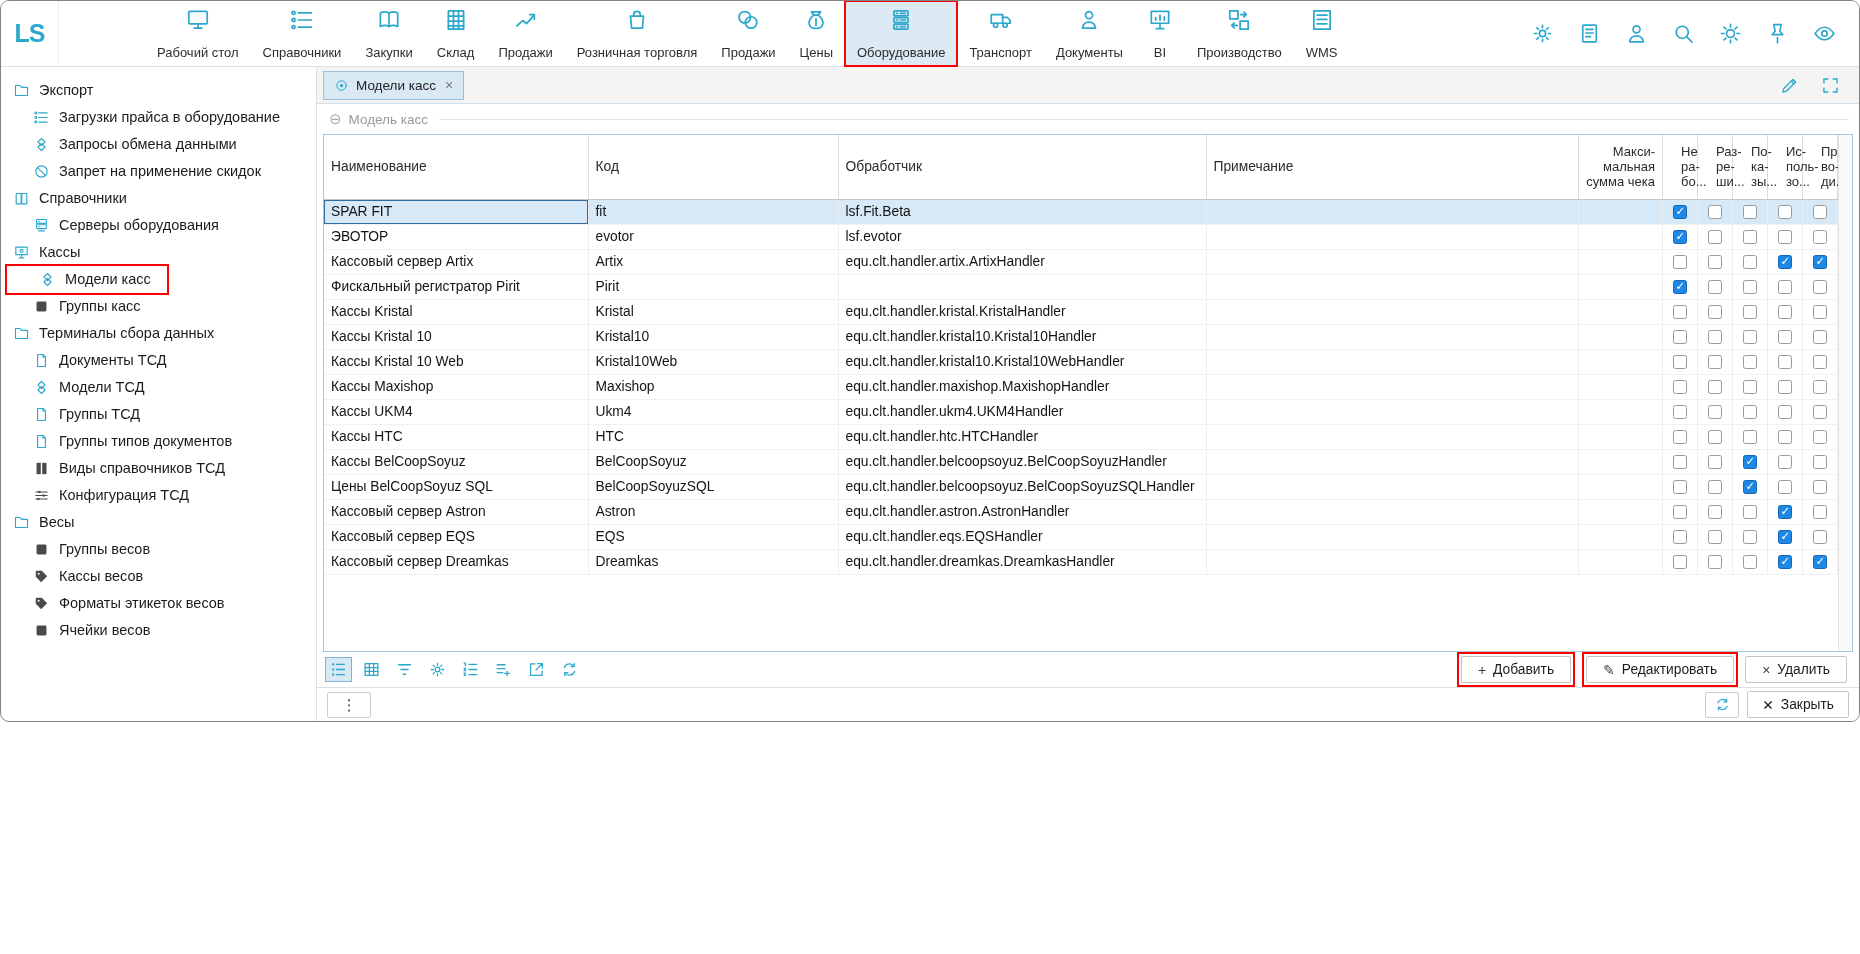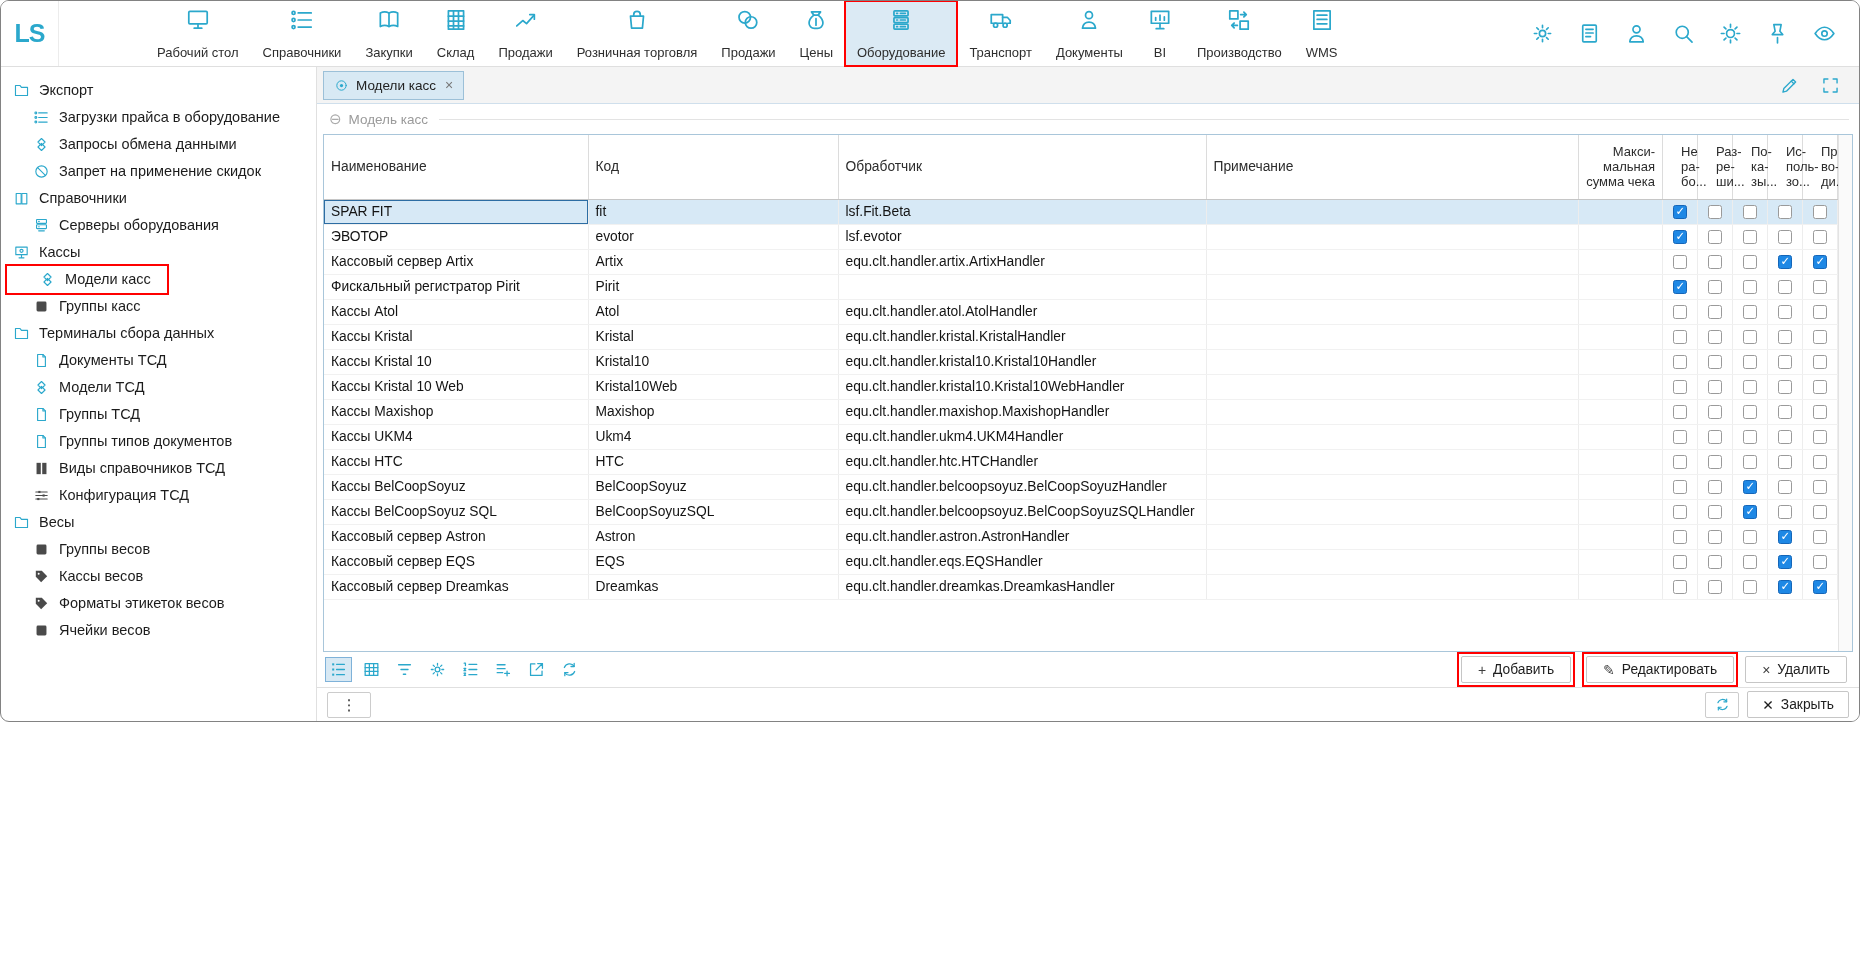--- a/index.html
+++ b/index.html
@@ -560,32 +560,20 @@
                   <td></td>
                   <td></td>
                   <td class="num"></td>
                   <td class="chk"><span class="cb on"></span></td>
                   <td class="chk"><span class="cb"></span></td>
                   <td class="chk"><span class="cb"></span></td>
                   <td class="chk"><span class="cb"></span></td>
                   <td class="chk"><span class="cb"></span></td>
                 </tr>
                 <tr>
-                  <td>Кассы Atol</td>
-                  <td>Atol</td>
-                  <td>equ.clt.handler.atol.AtolHandler</td>
-                  <td></td>
-                  <td class="num"></td>
-                  <td class="chk"><span class="cb"></span></td>
-                  <td class="chk"><span class="cb"></span></td>
-                  <td class="chk"><span class="cb"></span></td>
-                  <td class="chk"><span class="cb"></span></td>
-                  <td class="chk"><span class="cb"></span></td>
-                </tr>
-                <tr>
                   <td>Кассы Kristal</td>
                   <td>Kristal</td>
                   <td>equ.clt.handler.kristal.KristalHandler</td>
                   <td></td>
                   <td class="num"></td>
                   <td class="chk"><span class="cb"></span></td>
                   <td class="chk"><span class="cb"></span></td>
                   <td class="chk"><span class="cb"></span></td>
                   <td class="chk"><span class="cb"></span></td>
                   <td class="chk"><span class="cb"></span></td>
@@ -656,21 +644,21 @@
                   <td>equ.clt.handler.belcoopsoyuz.BelCoopSoyuzHandler</td>
                   <td></td>
                   <td class="num"></td>
                   <td class="chk"><span class="cb"></span></td>
                   <td class="chk"><span class="cb"></span></td>
                   <td class="chk"><span class="cb on"></span></td>
                   <td class="chk"><span class="cb"></span></td>
                   <td class="chk"><span class="cb"></span></td>
                 </tr>
                 <tr>
-                  <td>Кассы BelCoopSoyuz SQL</td>
+                  <td>Цены BelCoopSoyuz SQL</td>
                   <td>BelCoopSoyuzSQL</td>
                   <td>equ.clt.handler.belcoopsoyuz.BelCoopSoyuzSQLHandler</td>
                   <td></td>
                   <td class="num"></td>
                   <td class="chk"><span class="cb"></span></td>
                   <td class="chk"><span class="cb"></span></td>
                   <td class="chk"><span class="cb on"></span></td>
                   <td class="chk"><span class="cb"></span></td>
                   <td class="chk"><span class="cb"></span></td>
                 </tr>

